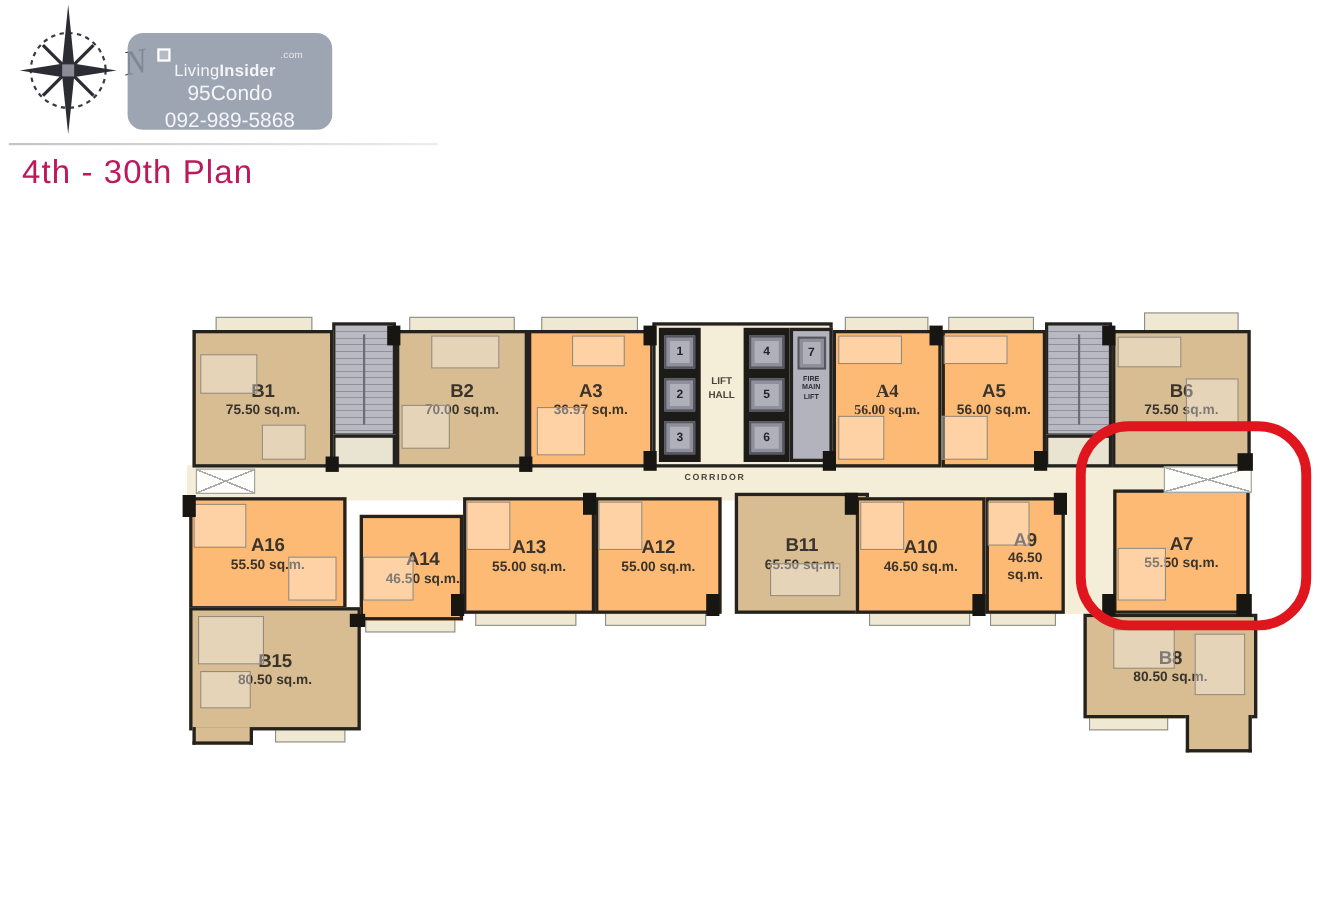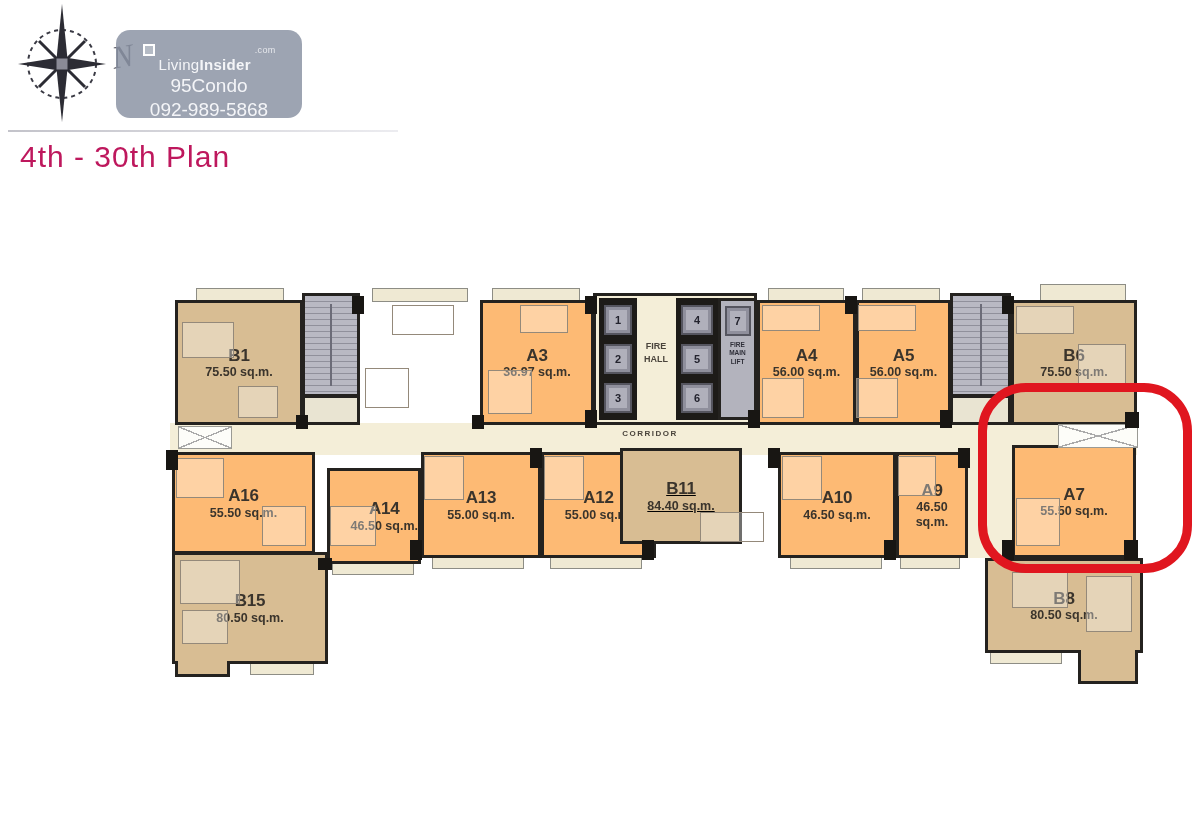--- a/index.html
+++ b/index.html
@@ -110,45 +110,51 @@
   <div class="util" style="left:302px;top:395px;width:58px;height:30px;"></div>
   <div class="stair" style="left:950px;top:293px;width:61px;height:104px;"></div>
   <div class="util" style="left:950px;top:395px;width:61px;height:30px;"></div>
 
   <div class="unit tan" style="left:175px;top:300px;width:128px;height:125px;">
     <div class="ulabel">
         <div class="uname">B1</div>
         <div class="uarea">75.50 sq.m.</div>
       </div>
   </div>
+  <div class="unit tan" style="left:360px;top:300px;width:120px;height:125px;">
+    <div class="ulabel">
+        <div class="uname">B2</div>
+        <div class="uarea">70.00 sq.m.</div>
+      </div>
+  </div>
   <div class="unit gry" style="left:480px;top:300px;width:114px;height:125px;">
     <div class="ulabel">
         <div class="uname">A3</div>
         <div class="uarea">36.97 sq.m.</div>
       </div>
   </div>
 
   <div class="unit cream" style="left:593px;top:293px;width:164px;height:132px;"></div>
   <div class="bank" style="left:599px;top:298px;width:38px;height:122px;">
     <div class="car">1</div>
     <div class="car">2</div>
     <div class="car">3</div>
   </div>
-  <div class="lift-hall-label">FIRE HALL</div>
+  <div class="lift-hall-label">LIFT HALL</div>
   <div class="bank" style="left:676px;top:298px;width:42px;height:122px;">
     <div class="car">4</div>
     <div class="car">5</div>
     <div class="car">6</div>
   </div>
   <div class="firecol" style="left:718px;top:298px;width:39px;height:122px;">
     <div class="car">7</div>
     <div class="fire-label">FIRE MAIN LIFT</div>
   </div>
 
-  <div class="unit gry" style="left:757px;top:300px;width:99px;height:125px;">
+  <div class="unit gry" style="left:757px;top:300px;width:99px;height:125px;font-family:Liberation Serif, serif;">
     <div class="ulabel">
         <div class="uname">A4</div>
         <div class="uarea">56.00 sq.m.</div>
       </div>
   </div>
   <div class="unit gry" style="left:856px;top:300px;width:95px;height:125px;">
     <div class="ulabel">
         <div class="uname">A5</div>
         <div class="uarea">56.00 sq.m.</div>
       </div>
@@ -177,24 +183,24 @@
         <div class="uname">A13</div>
         <div class="uarea">55.00 sq.m.</div>
       </div>
   </div>
   <div class="unit gry" style="left:541px;top:452px;width:115px;height:106px;">
     <div class="ulabel">
         <div class="uname">A12</div>
         <div class="uarea">55.00 sq.m.</div>
       </div>
   </div>
-  <div class="unit tan" style="left:620px;top:448px;width:122px;height:96px;text-decoration:underline;">
+  <div class="unit tan" style="left:668px;top:448px;width:122px;height:110px;">
     <div class="ulabel">
         <div class="uname">B11</div>
-        <div class="uarea">84.40 sq.m.</div>
+        <div class="uarea">65.50 sq.m.</div>
       </div>
   </div>
   <div class="unit gry" style="left:778px;top:452px;width:118px;height:106px;">
     <div class="ulabel">
         <div class="uname">A10</div>
         <div class="uarea">46.50 sq.m.</div>
       </div>
   </div>
   <div class="unit gry" style="left:896px;top:452px;width:72px;height:106px;">
     <div class="ulabel">

